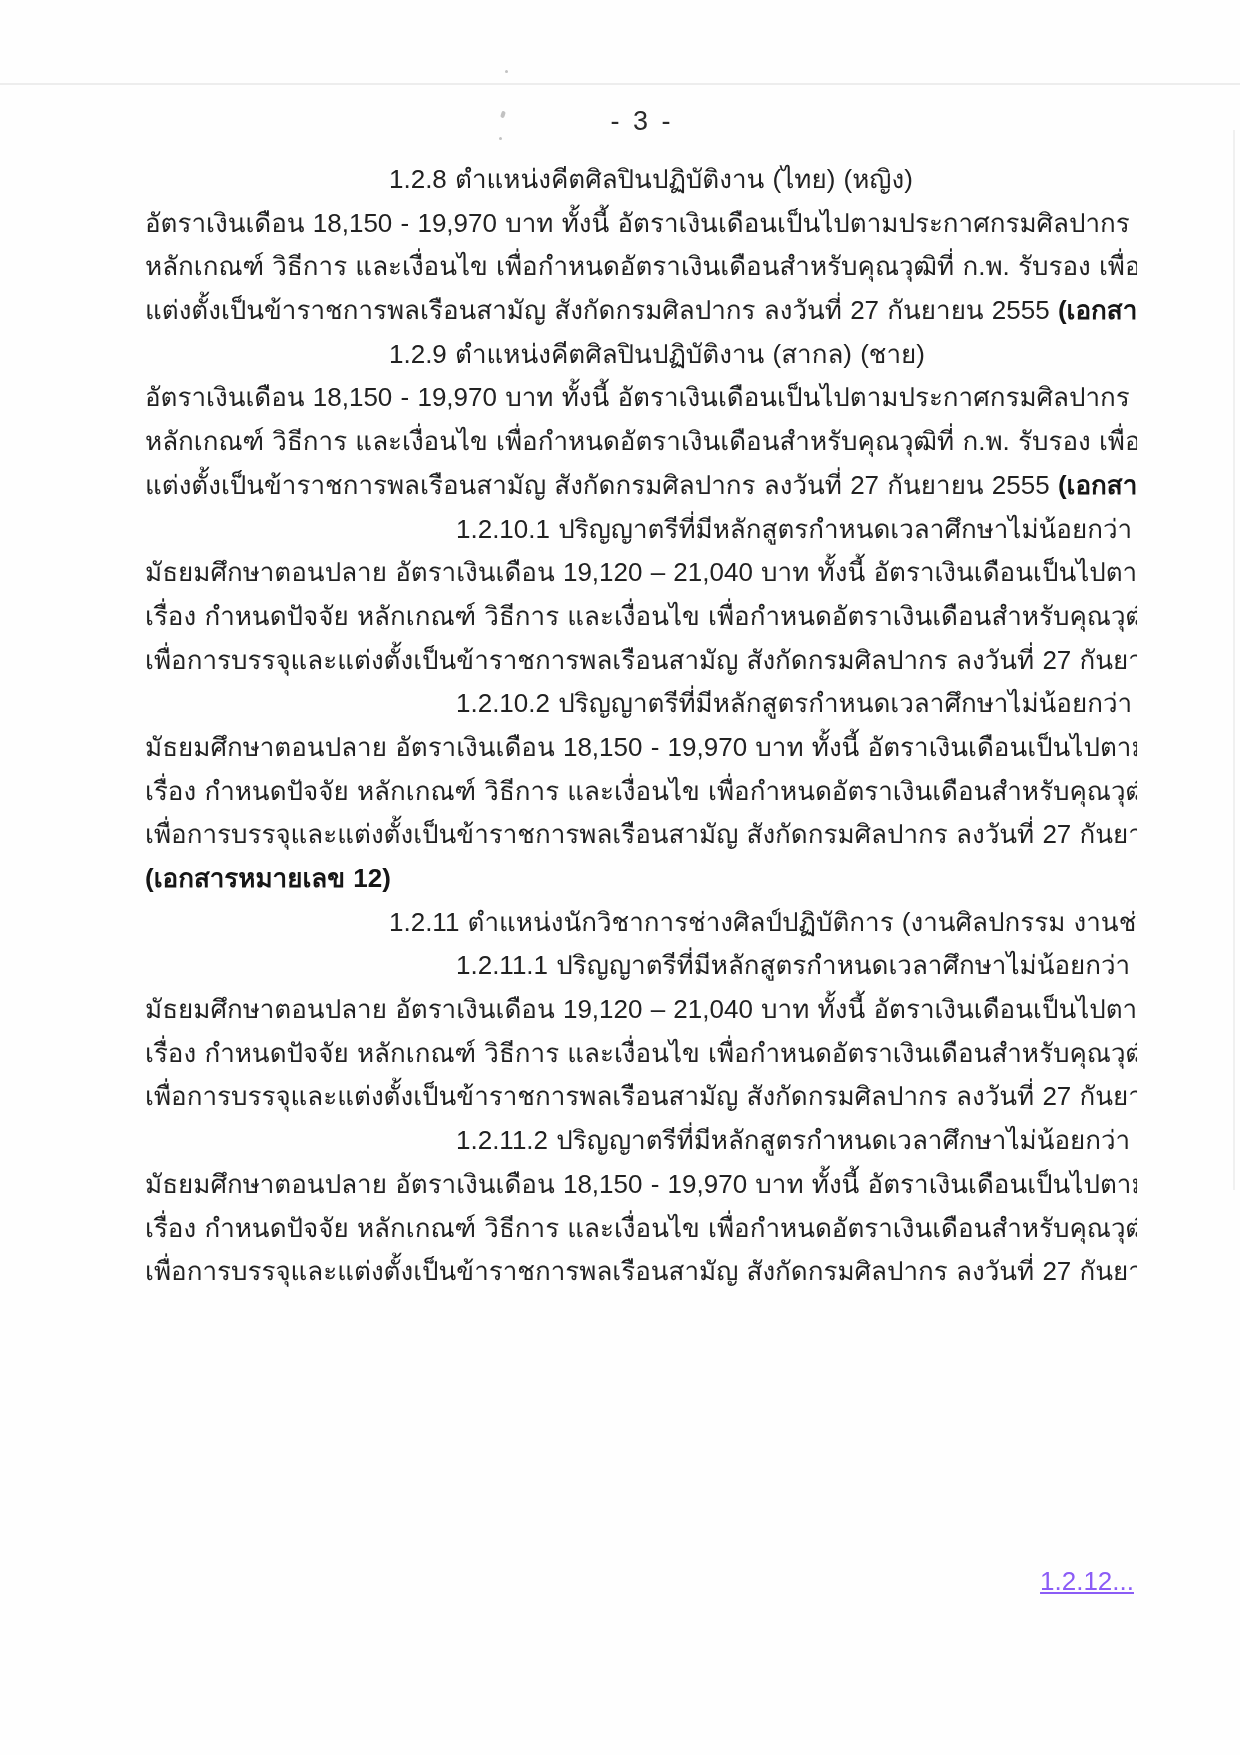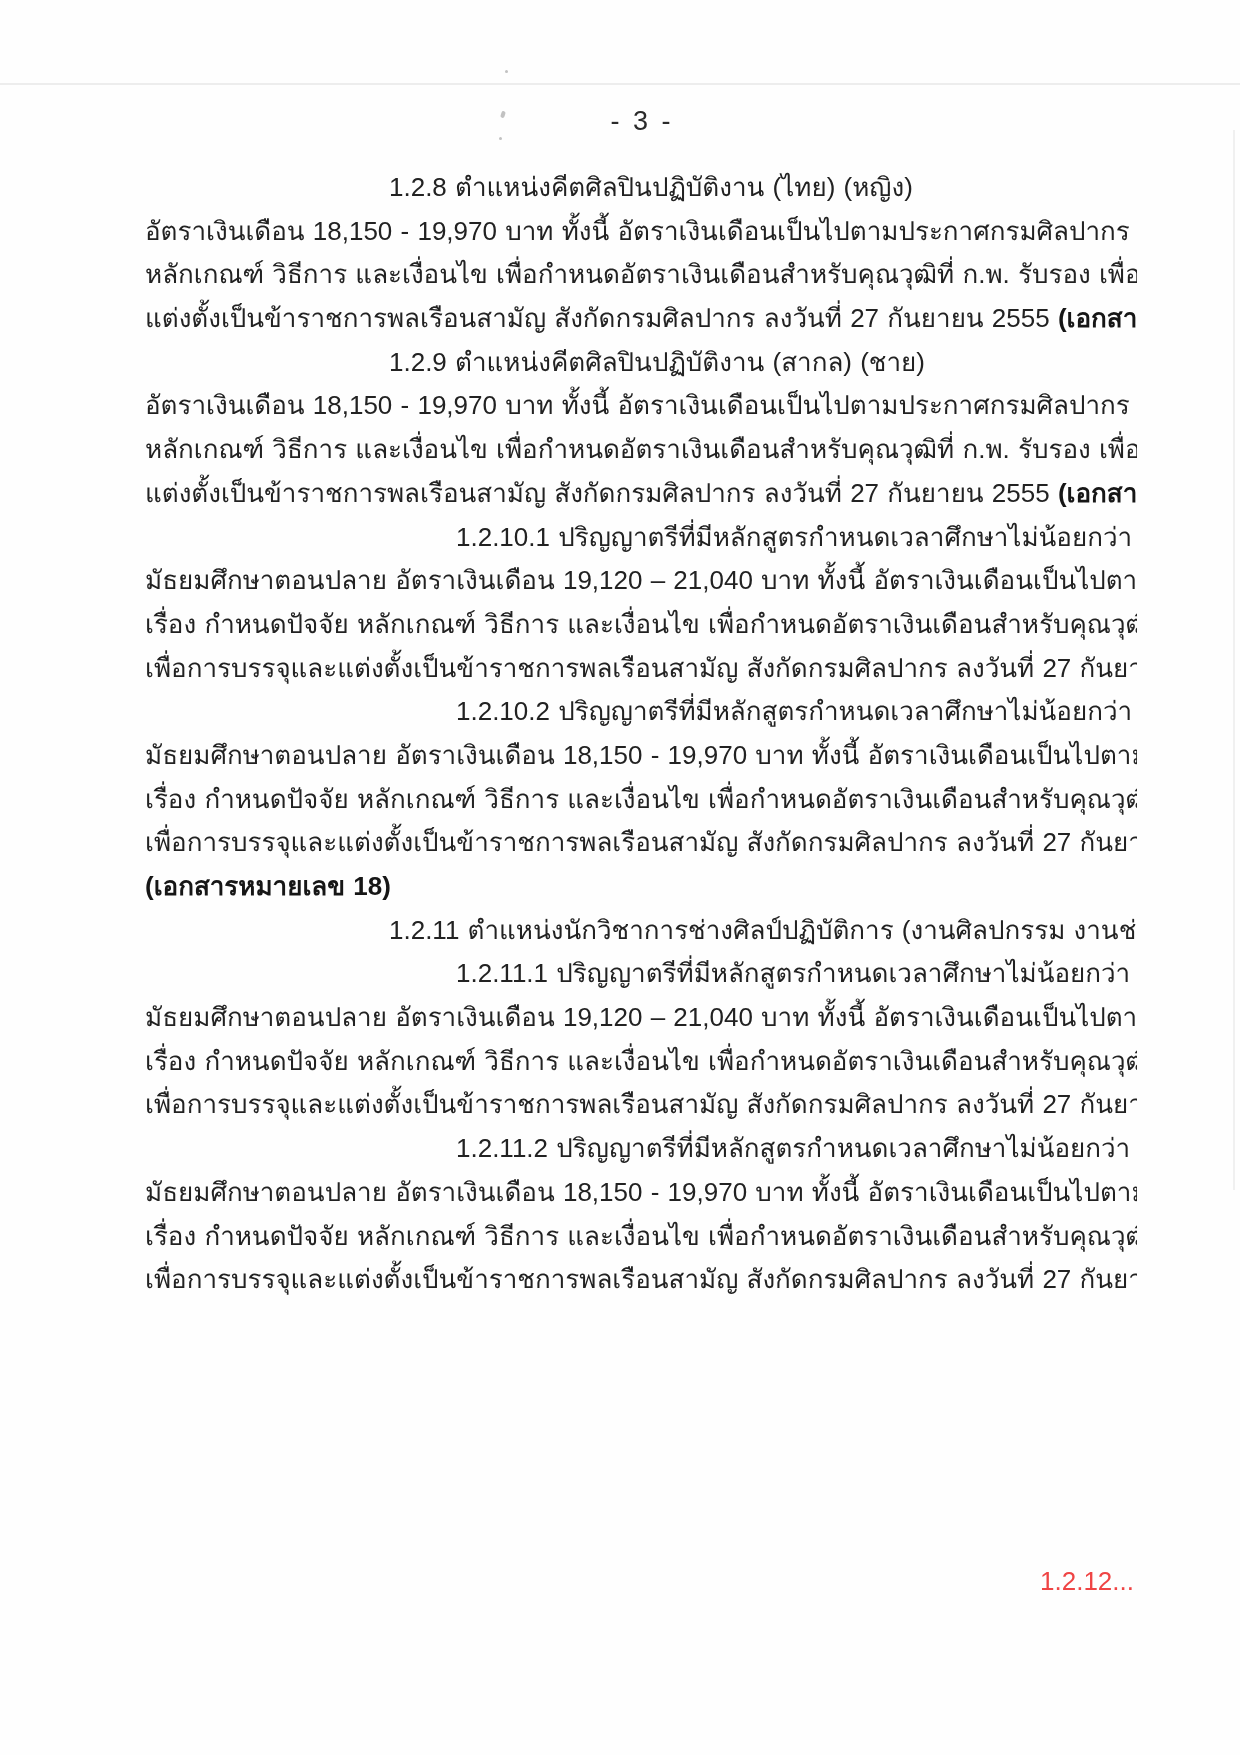--- a/index.html
+++ b/index.html
@@ -24,41 +24,42 @@
     box-sizing: border-box;
     padding-left: 44px;
     text-align: center;
     font-size: 27px;
     letter-spacing: 3px;
     color: #2a2a2a;
   }
   .doc-body {
     position: absolute;
     left: 145px;
-    top: 166px;
+    top: 158px;
     width: 992px;
     overflow: hidden;
   }
   .line {
     height: 43.7px;
     line-height: 43.7px;
     font-size: 26px;
     white-space: nowrap;
     word-spacing: 1px;
     color: #222222;
   }
   .line.indent-1 { padding-left: 244px; }
   .line.indent-2 { padding-left: 311px; }
   .b { font-weight: bold; color: #161616; }
   .continuation {
     position: absolute;
     top: 1566px;
     right: 106px;
     font-size: 26px;
-    color: #ef4444;
+    color: #8b5cf6;
+    text-decoration: underline;
   }
   
   .scanline-h {
     position: absolute;
     left: 0;
     top: 83px;
     width: 1240px;
     height: 2px;
     background: #ededed;
   }
@@ -102,21 +103,21 @@
       <div class="line"><span>หลักเกณฑ์ วิธีการ และเงื่อนไข เพื่อกำหนดอัตราเงินเดือนสำหรับคุณวุฒิที่ ก.พ. รับรอง เพื่อการบรรจุและ</span></div>
       <div class="line"><span>แต่งตั้งเป็นข้าราชการพลเรือนสามัญ สังกัดกรมศิลปากร ลงวันที่ 27 กันยายน 2555 </span><span class="b">(เอกสารหมายเลข 9)</span></div>
       <div class="line indent-2"><span>1.2.10.1 ปริญญาตรีที่มีหลักสูตรกำหนดเวลาศึกษาไม่น้อยกว่า 5 ปี ต่อจาก</span></div>
       <div class="line"><span>มัธยมศึกษาตอนปลาย อัตราเงินเดือน 19,120 – 21,040 บาท ทั้งนี้ อัตราเงินเดือนเป็นไปตามประกาศกรมศิลปากร</span></div>
       <div class="line"><span>เรื่อง กำหนดปัจจัย หลักเกณฑ์ วิธีการ และเงื่อนไข เพื่อกำหนดอัตราเงินเดือนสำหรับคุณวุฒิที่ ก.พ. รับรอง</span></div>
       <div class="line"><span>เพื่อการบรรจุและแต่งตั้งเป็นข้าราชการพลเรือนสามัญ สังกัดกรมศิลปากร ลงวันที่ 27 กันยายน 2555</span></div>
       <div class="line indent-2"><span>1.2.10.2 ปริญญาตรีที่มีหลักสูตรกำหนดเวลาศึกษาไม่น้อยกว่า 4 ปี ต่อจาก</span></div>
       <div class="line"><span>มัธยมศึกษาตอนปลาย อัตราเงินเดือน 18,150 - 19,970 บาท ทั้งนี้ อัตราเงินเดือนเป็นไปตามประกาศกรมศิลปากร</span></div>
       <div class="line"><span>เรื่อง กำหนดปัจจัย หลักเกณฑ์ วิธีการ และเงื่อนไข เพื่อกำหนดอัตราเงินเดือนสำหรับคุณวุฒิที่ ก.พ. รับรอง</span></div>
       <div class="line"><span>เพื่อการบรรจุและแต่งตั้งเป็นข้าราชการพลเรือนสามัญ สังกัดกรมศิลปากร ลงวันที่ 27 กันยายน 2555</span></div>
-      <div class="line"><span class="b">(เอกสารหมายเลข 18)</span></div>
+      <div class="line"><span class="b">(เอกสารหมายเลข 12)</span></div>
       <div class="line indent-1"><span>1.2.11 ตำแหน่งนักวิชาการช่างศิลป์ปฏิบัติการ (งานศิลปกรรม งานช่างศิลป์ไทย)</span></div>
       <div class="line indent-2"><span>1.2.11.1 ปริญญาตรีที่มีหลักสูตรกำหนดเวลาศึกษาไม่น้อยกว่า 5 ปี ต่อจาก</span></div>
       <div class="line"><span>มัธยมศึกษาตอนปลาย อัตราเงินเดือน 19,120 – 21,040 บาท ทั้งนี้ อัตราเงินเดือนเป็นไปตามประกาศกรมศิลปากร</span></div>
       <div class="line"><span>เรื่อง กำหนดปัจจัย หลักเกณฑ์ วิธีการ และเงื่อนไข เพื่อกำหนดอัตราเงินเดือนสำหรับคุณวุฒิที่ ก.พ. รับรอง</span></div>
       <div class="line"><span>เพื่อการบรรจุและแต่งตั้งเป็นข้าราชการพลเรือนสามัญ สังกัดกรมศิลปากร ลงวันที่ 27 กันยายน 2555</span></div>
       <div class="line indent-2"><span>1.2.11.2 ปริญญาตรีที่มีหลักสูตรกำหนดเวลาศึกษาไม่น้อยกว่า 4 ปี ต่อจาก</span></div>
       <div class="line"><span>มัธยมศึกษาตอนปลาย อัตราเงินเดือน 18,150 - 19,970 บาท ทั้งนี้ อัตราเงินเดือนเป็นไปตามประกาศกรมศิลปากร</span></div>
       <div class="line"><span>เรื่อง กำหนดปัจจัย หลักเกณฑ์ วิธีการ และเงื่อนไข เพื่อกำหนดอัตราเงินเดือนสำหรับคุณวุฒิที่ ก.พ. รับรอง</span></div>
       <div class="line"><span>เพื่อการบรรจุและแต่งตั้งเป็นข้าราชการพลเรือนสามัญ สังกัดกรมศิลปากร ลงวันที่ 27 กันยายน 2555</span></div>
     </div>

